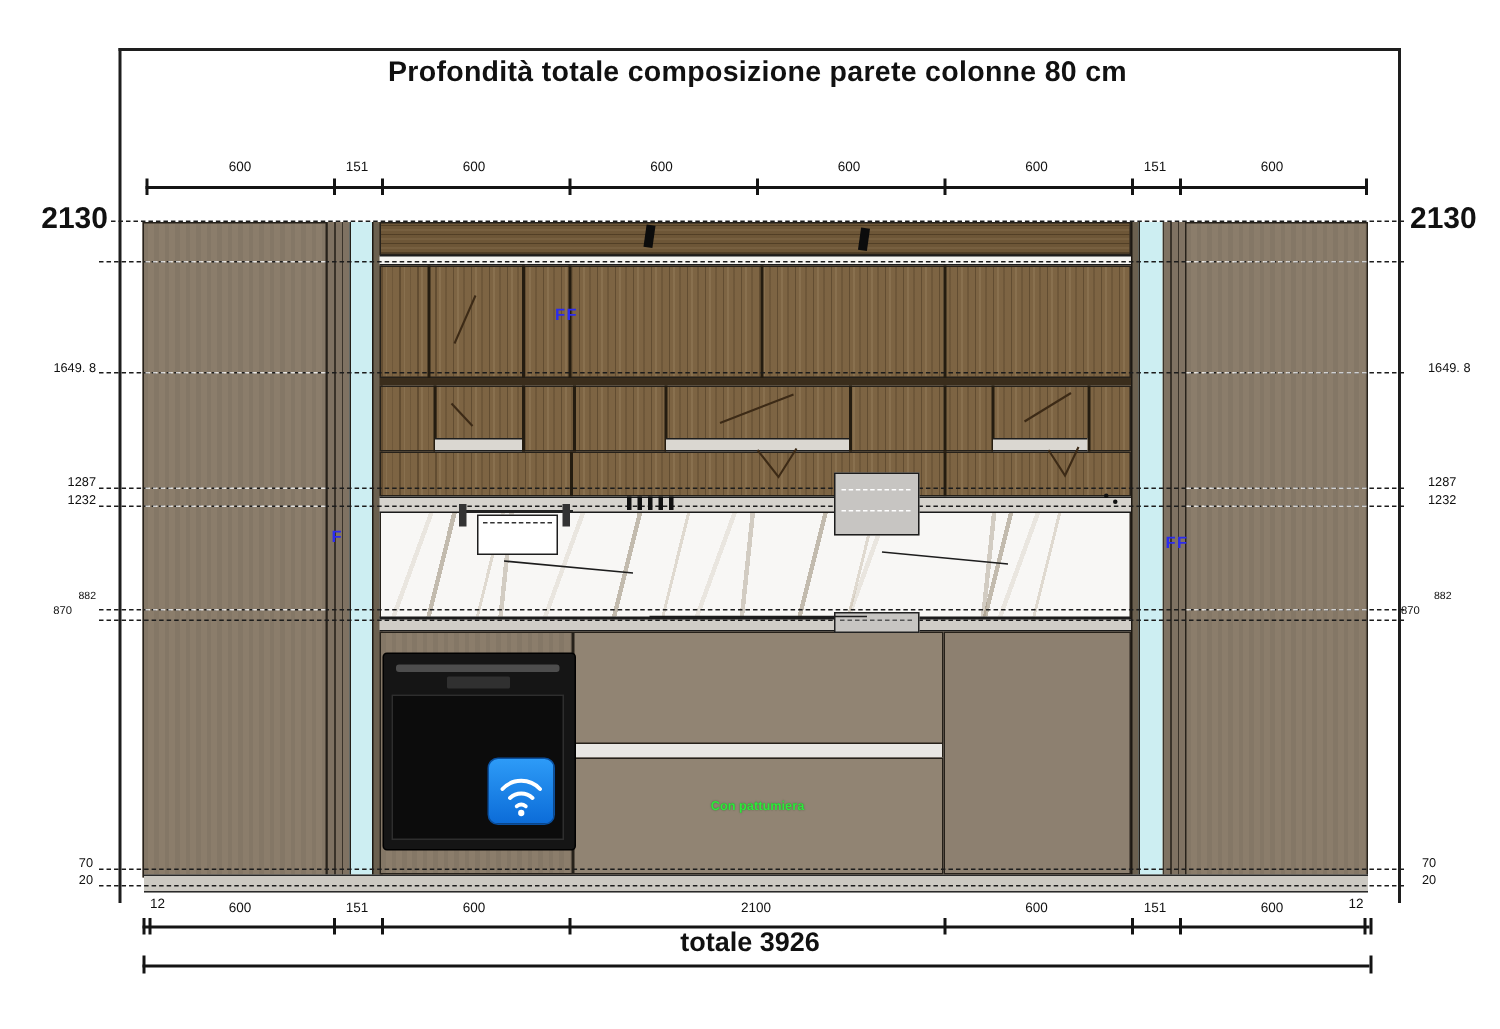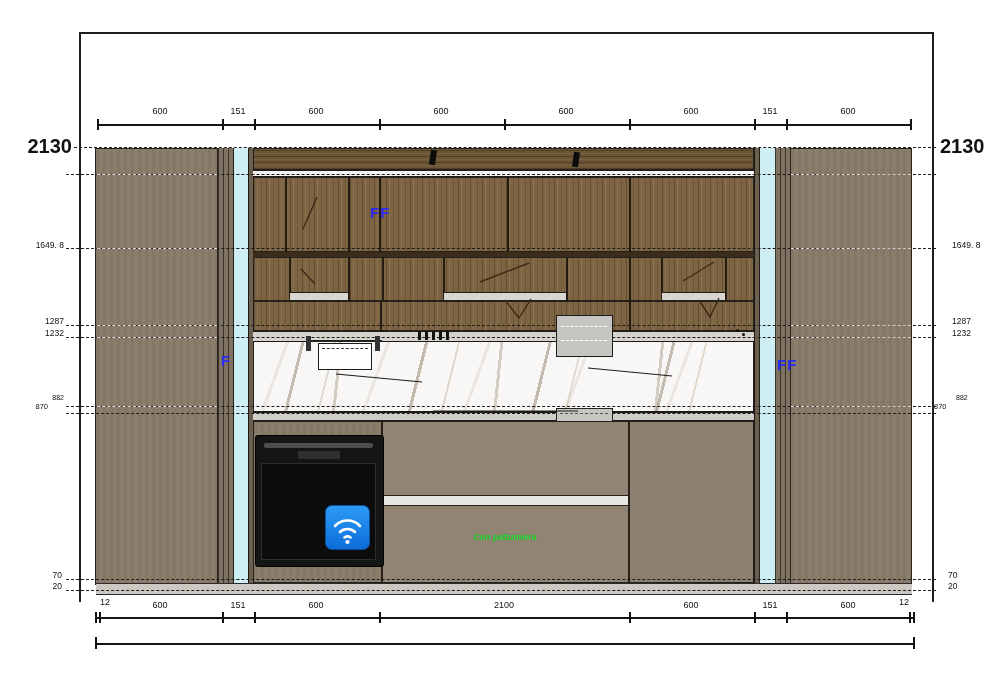--- a/index.html
+++ b/index.html
@@ -26,33 +26,34 @@
   .cyan{background:#cdeef2;border-left:1px solid #23201a;border-right:1px solid #23201a;}
   .panelstrip{background-color:#7f7262;background-image:repeating-linear-gradient(90deg,#3a332a 0 1px,transparent 1px 5px);}
   .marble{background-color:#f8f7f5;background-image:
     repeating-linear-gradient(104deg,transparent 0 46px,rgba(150,137,115,.55) 46px 49px,transparent 49px 78px,rgba(177,162,138,.35) 78px 80px,transparent 80px 120px),
     repeating-linear-gradient(96deg,transparent 0 85px,rgba(122,104,76,.30) 85px 88px,transparent 88px 160px),
     repeating-linear-gradient(110deg,transparent 0 30px,rgba(190,178,158,.25) 30px 33px,transparent 33px 95px);}
   .outline{border:1.5px solid #26211a;box-sizing:border-box;}
   .vline{position:absolute;width:1.5px;background:#241c10;}
   .shelfstrip{position:absolute;background:#dad7d1;border-top:1px solid #1d1d1d;border-bottom:1px solid #1d1d1d;box-sizing:border-box;}
   .rail{position:absolute;background:#d6d3cd;border-top:1.5px solid #1b1b1b;border-bottom:1.5px solid #1b1b1b;box-sizing:border-box;}
-  .ff{position:absolute;color:#2b2bf0;font-weight:bold;font-size:15px;letter-spacing:1px;z-index:8;text-align:right;}
+  .ff{position:absolute;color:#2b2bf0;font-weight:bold;font-size:11px;letter-spacing:1px;z-index:8;text-align:right;}
   .note-green{position:absolute;color:#2ee83c;font-size:8.5px;font-weight:bold;transform:translateX(-50%);z-index:8;text-shadow:0 0 1px rgba(0,60,0,.6);}
   .overlay{position:absolute;left:0;top:0;z-index:7;pointer-events:none;}
   .hook{position:absolute;width:3px;height:9px;background:#111;z-index:7;}
   .dot{position:absolute;width:3px;height:3px;background:#111;border-radius:50%;z-index:7;}
   .totale{position:absolute;left:300px;top:618px;width:400px;text-align:center;font-size:18px;font-weight:bold;}
 </style>
 </head>
 <body>
 
 <div class="canvas">
 
   <div class="frame"></div>
+  <div class="title">Profondità totale composizione parete colonne 80 cm</div>
 
   <div class="dimline" style="left:97px;top:124px;width:814px;"></div>
   <div class="tick" style="left:97px;top:119px;height:11px;"></div>
   <div class="tick" style="left:222px;top:119px;height:11px;"></div>
   <div class="tick" style="left:254px;top:119px;height:11px;"></div>
   <div class="tick" style="left:379px;top:119px;height:11px;"></div>
   <div class="tick" style="left:504px;top:119px;height:11px;"></div>
   <div class="tick" style="left:629px;top:119px;height:11px;"></div>
   <div class="tick" style="left:754px;top:119px;height:11px;"></div>
   <div class="tick" style="left:786px;top:119px;height:11px;"></div>
@@ -230,17 +231,18 @@
   <div class="tick" style="left:99px;top:612px;height:11px;"></div>
   <div class="tick" style="left:222px;top:612px;height:11px;"></div>
   <div class="tick" style="left:254px;top:612px;height:11px;"></div>
   <div class="tick" style="left:379px;top:612px;height:11px;"></div>
   <div class="tick" style="left:629px;top:612px;height:11px;"></div>
   <div class="tick" style="left:754px;top:612px;height:11px;"></div>
   <div class="tick" style="left:786px;top:612px;height:11px;"></div>
   <div class="tick" style="left:909px;top:612px;height:11px;"></div>
   <div class="tick" style="left:913px;top:612px;height:11px;"></div>
 
+  <div class="totale">totale 3926</div>
   <div class="dimline" style="left:95px;top:643px;width:818px;"></div>
   <div class="tick" style="left:95px;top:637px;height:12px;"></div>
   <div class="tick" style="left:913px;top:637px;height:12px;"></div>
 
 </div>
 
 </body></html>

